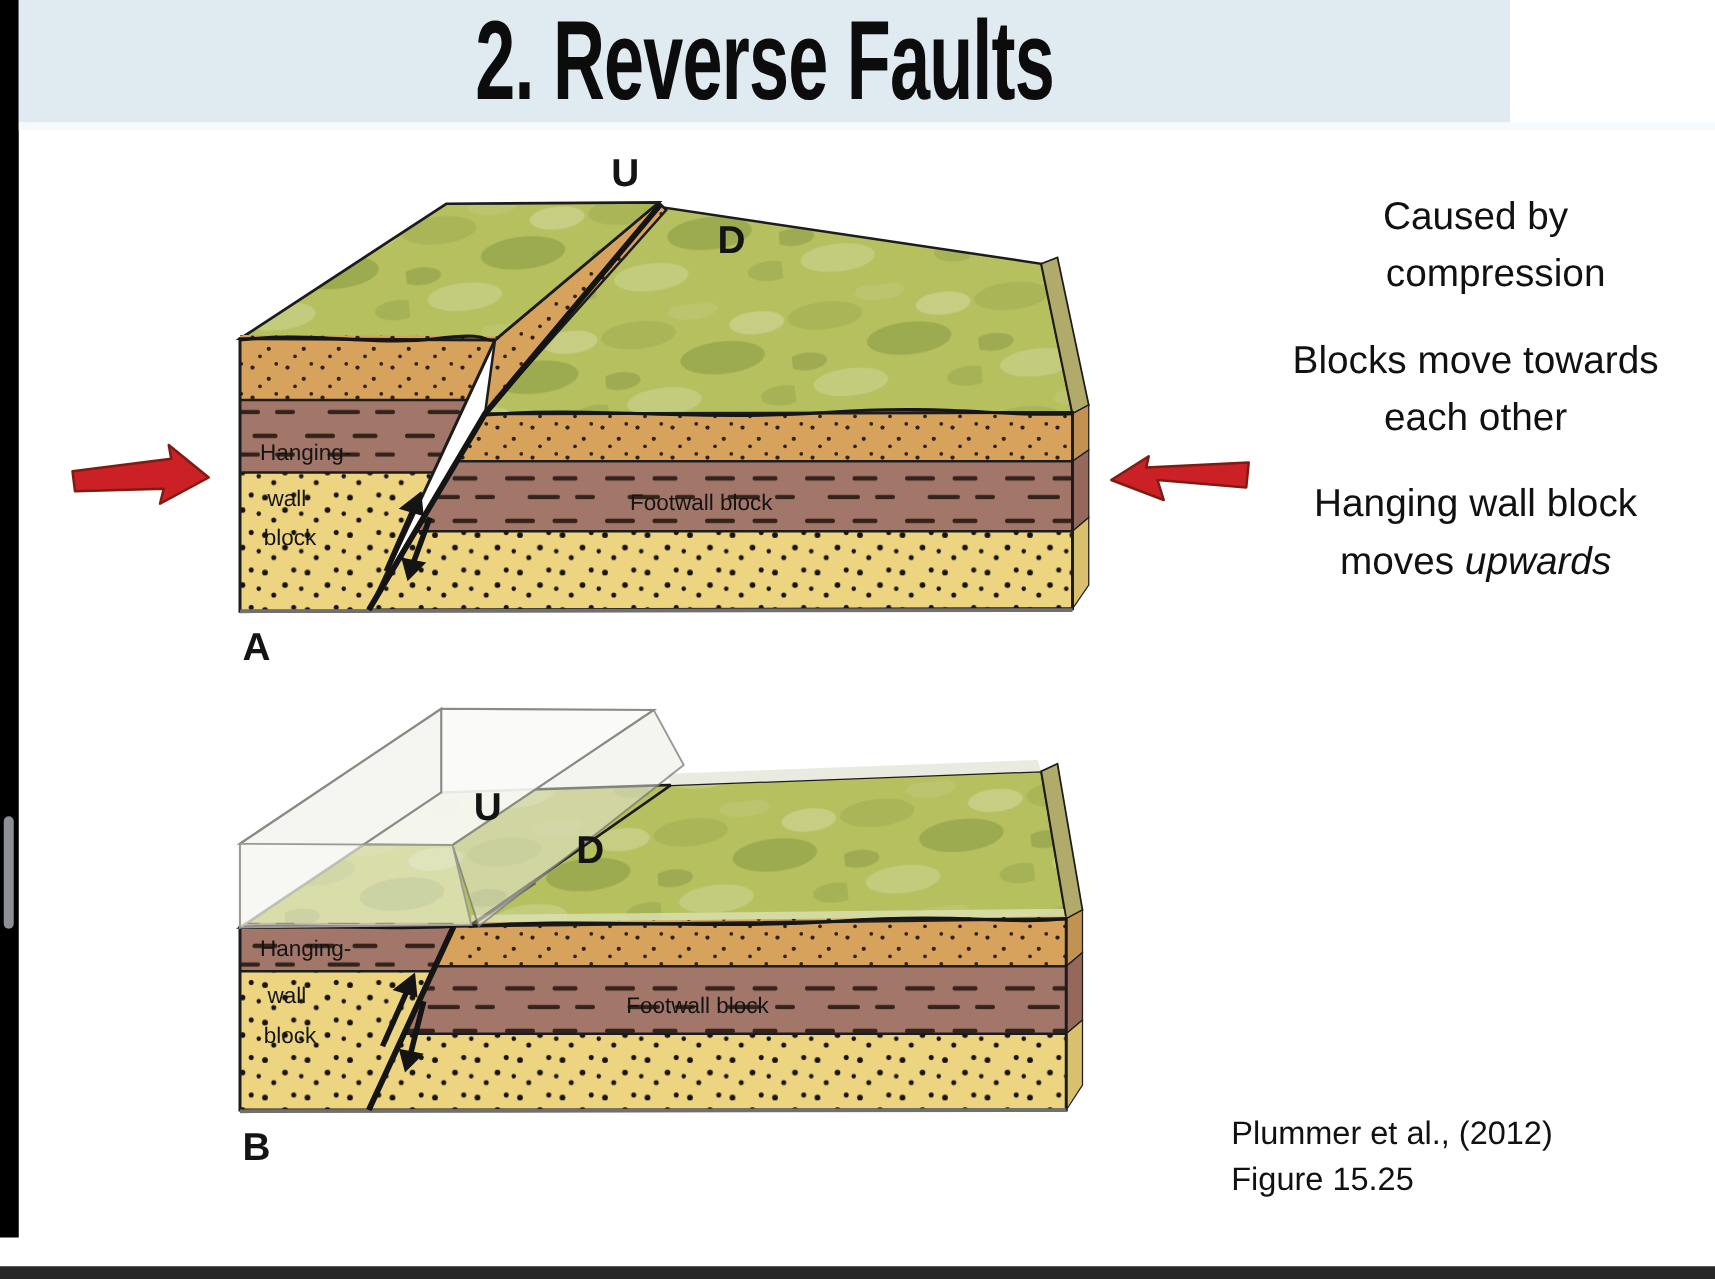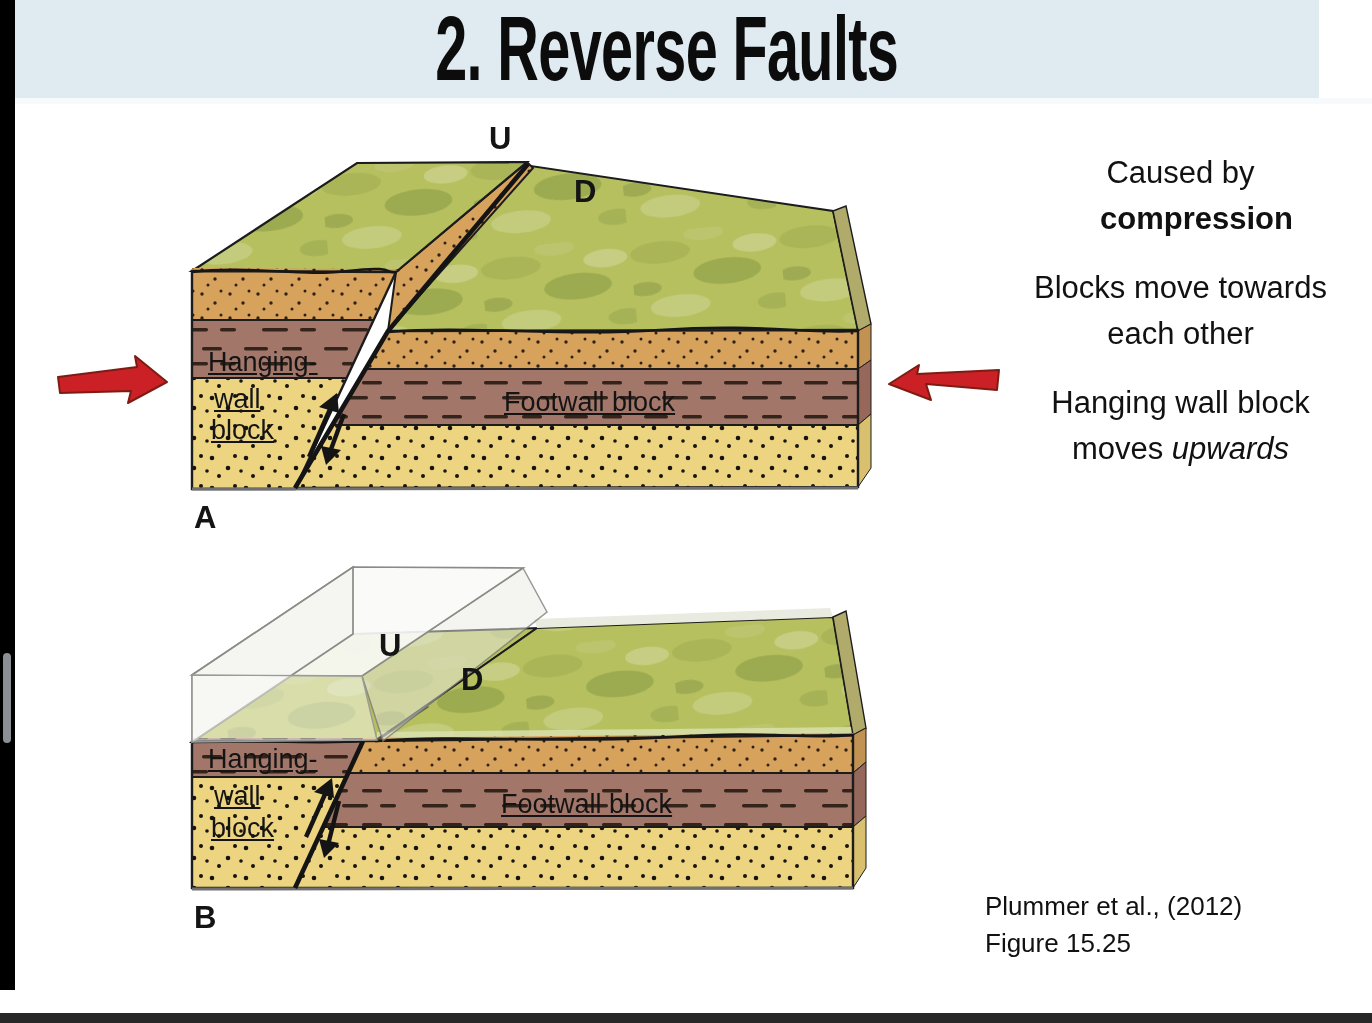--- a/index.html
+++ b/index.html
@@ -7,37 +7,37 @@
     position:relative; width:1372px; height:1023px;
     background:#ffffff; overflow:hidden;
     font-family:"Liberation Sans", sans-serif;
   }
   
   .left-edge { position:absolute; left:0; top:0; width:15px; height:990px; background:#000000; }
   .scroll-thumb { position:absolute; left:3px; top:653px; width:8px; height:90px;
                   background:#8c8f94; border-radius:4px; }
   .bottom-edge { position:absolute; left:0; top:1013px; width:1372px; height:10px; background:#272727; }
   
-  .title-bar { position:absolute; left:15px; top:0; width:1304px; height:98px;
+  .title-bar { position:absolute; left:15px; top:0; width:1193px; height:98px;
                background:#dfeaf1; display:flex; align-items:center; justify-content:center; }
   .title-text { display:inline-block; font-size:90px; font-weight:bold; color:#0c0c0c;
                 transform:scaleX(0.64); white-space:nowrap; letter-spacing:-1px; }
   .title-under { position:absolute; left:15px; top:98px; width:1357px; height:6px; background:#f6fafc; }
   
   #fig { position:absolute; left:0; top:0; }
   
   .lbl { position:absolute; color:#141414; white-space:nowrap; }
-  .lbl.small  { font-size:27px; line-height:30px;text-decoration:underline; }
+  .lbl.small  { font-size:18px; line-height:30px; }
   .lbl.marker { font-size:31px; font-weight:bold; }
   .lbl.panel  { font-size:31px; font-weight:bold; }
   
   .notes { position:absolute; left:1008px; top:150px; width:345px;
            font-size:31px; line-height:46px; color:#111; }
   .notes p { margin:0 0 23px 0;text-align:center; }
-  .notes .b { font-weight:bold;margin-left:32px; }
+  .notes .b { font-weight:normal;margin-left:32px; }
   .notes .i { }
   
   .citation { position:absolute; left:985px; top:888px; font-size:26px; line-height:37px; color:#111; }
 </style>
 </head>
 <body>
 
 <div id="screen">
 
   <svg id="fig" width="1372" height="1023" viewBox="0 0 1372 1023">

